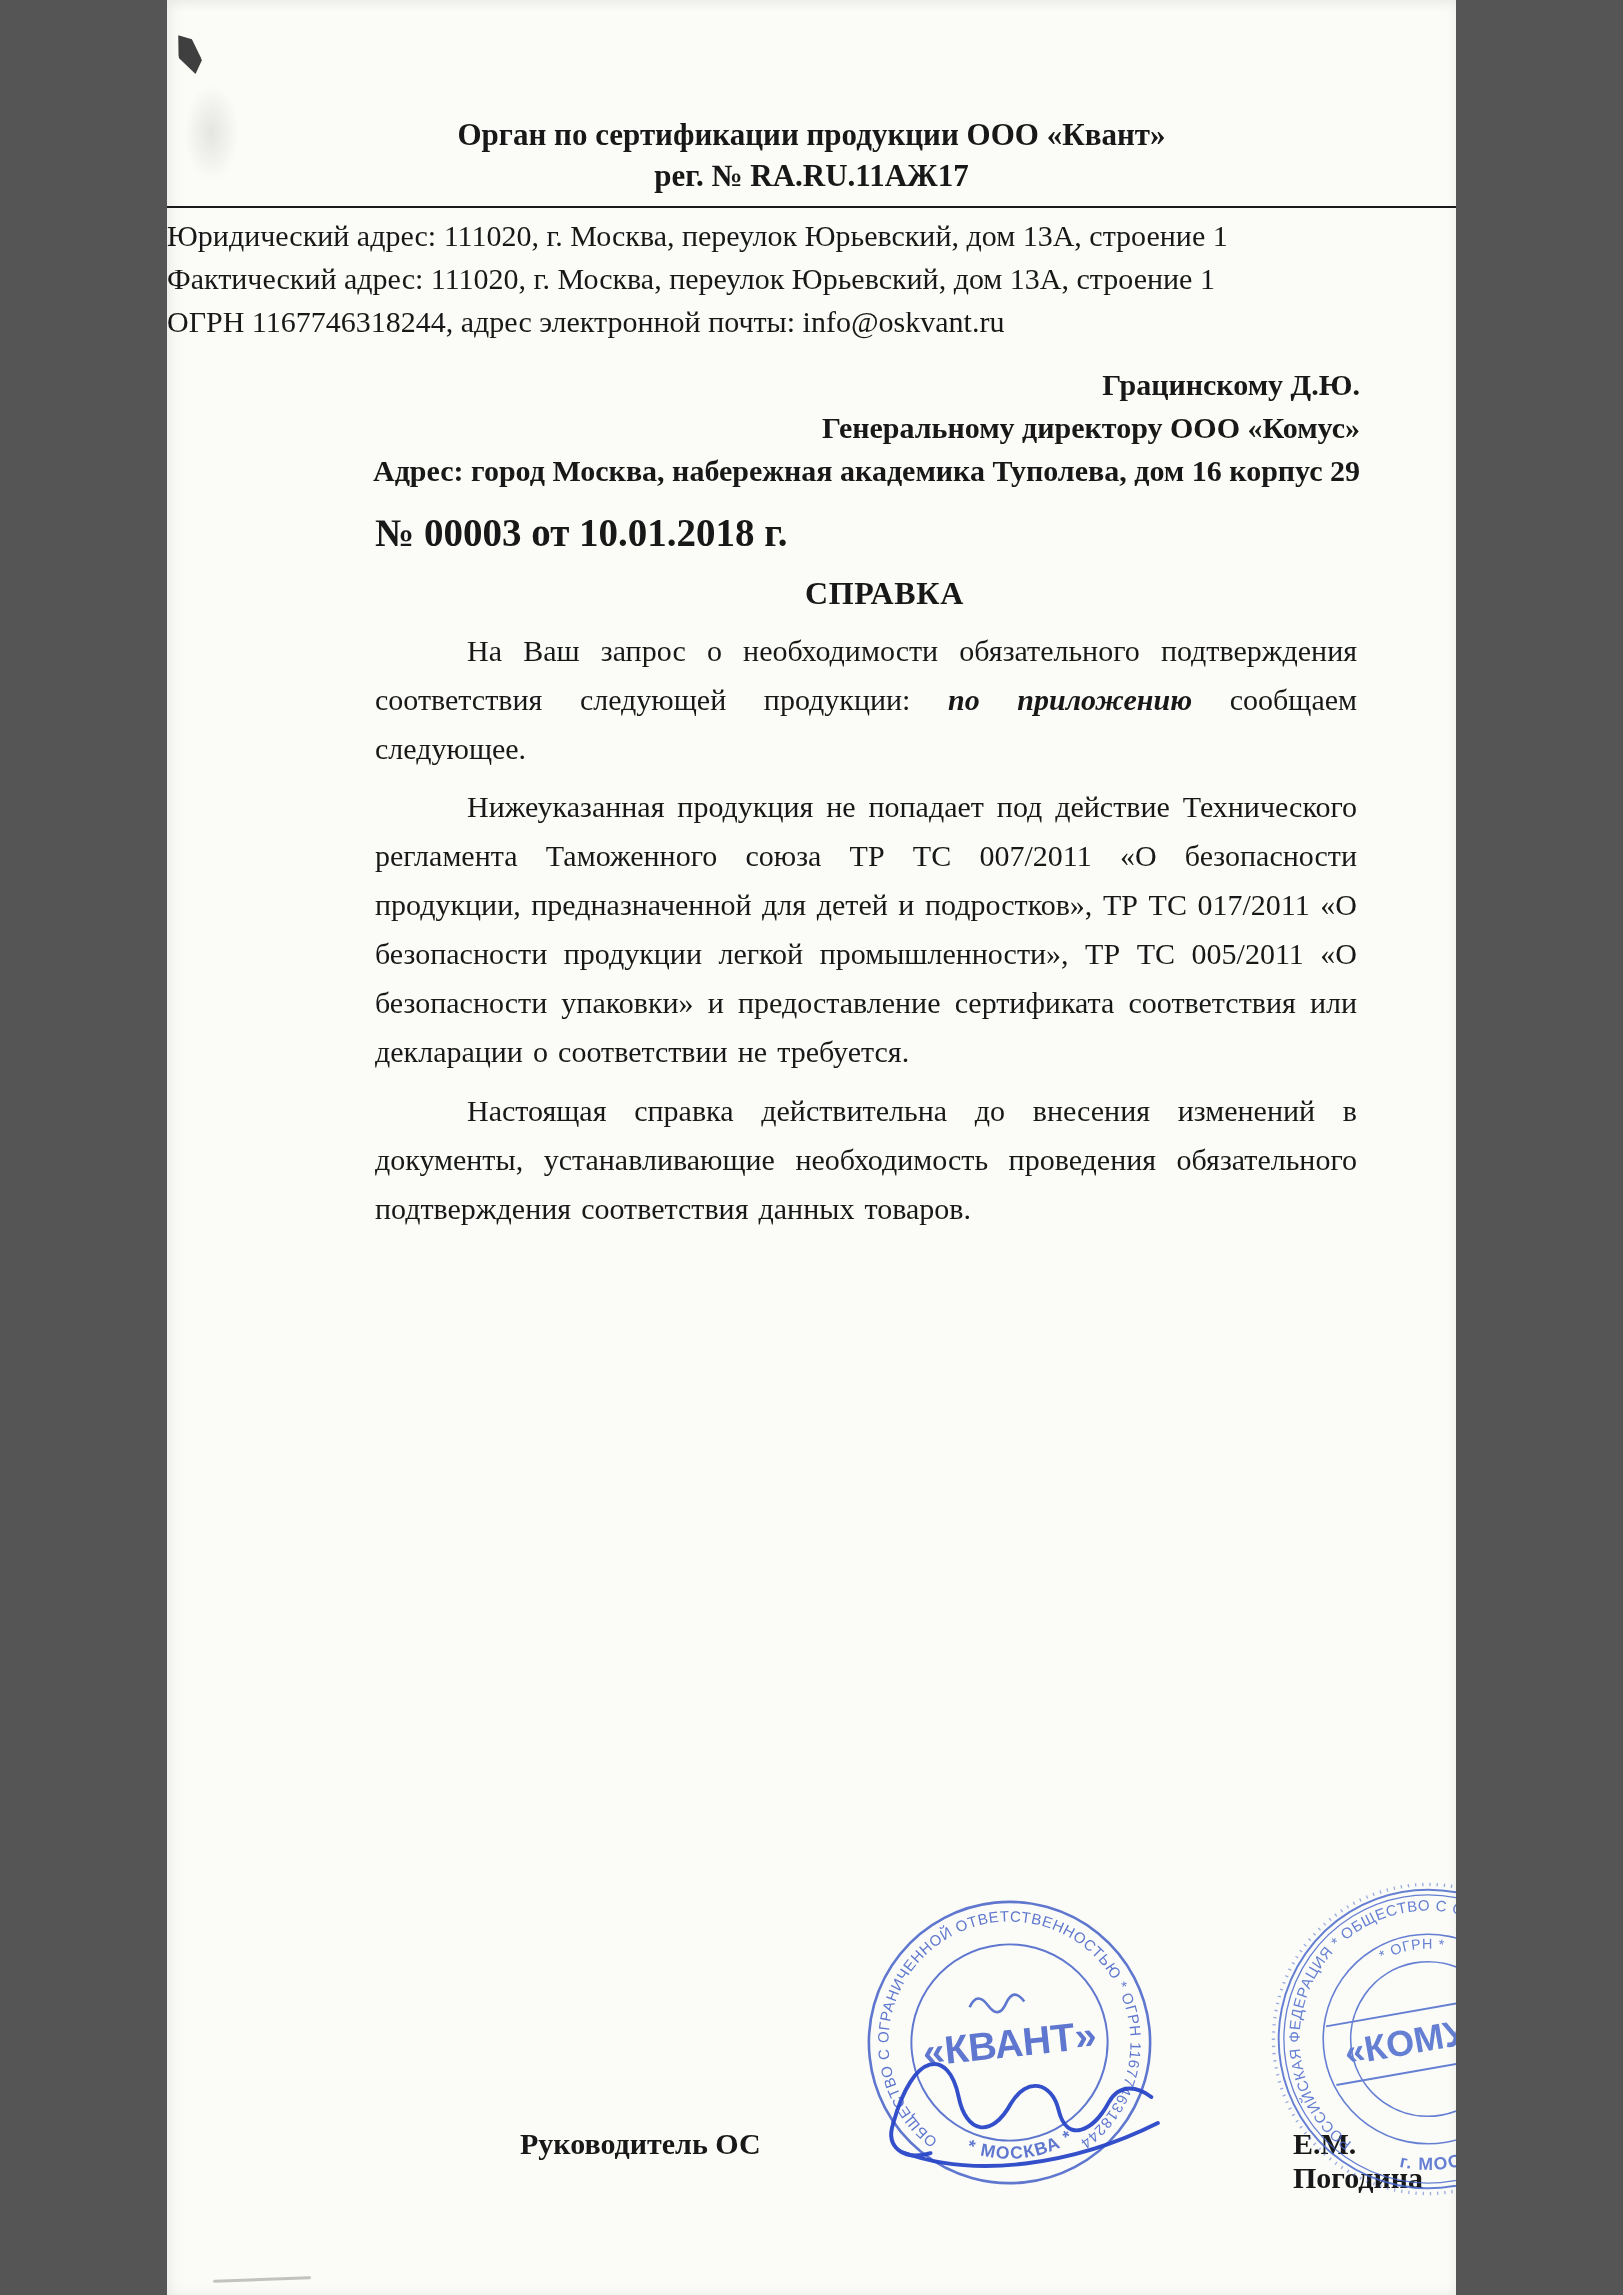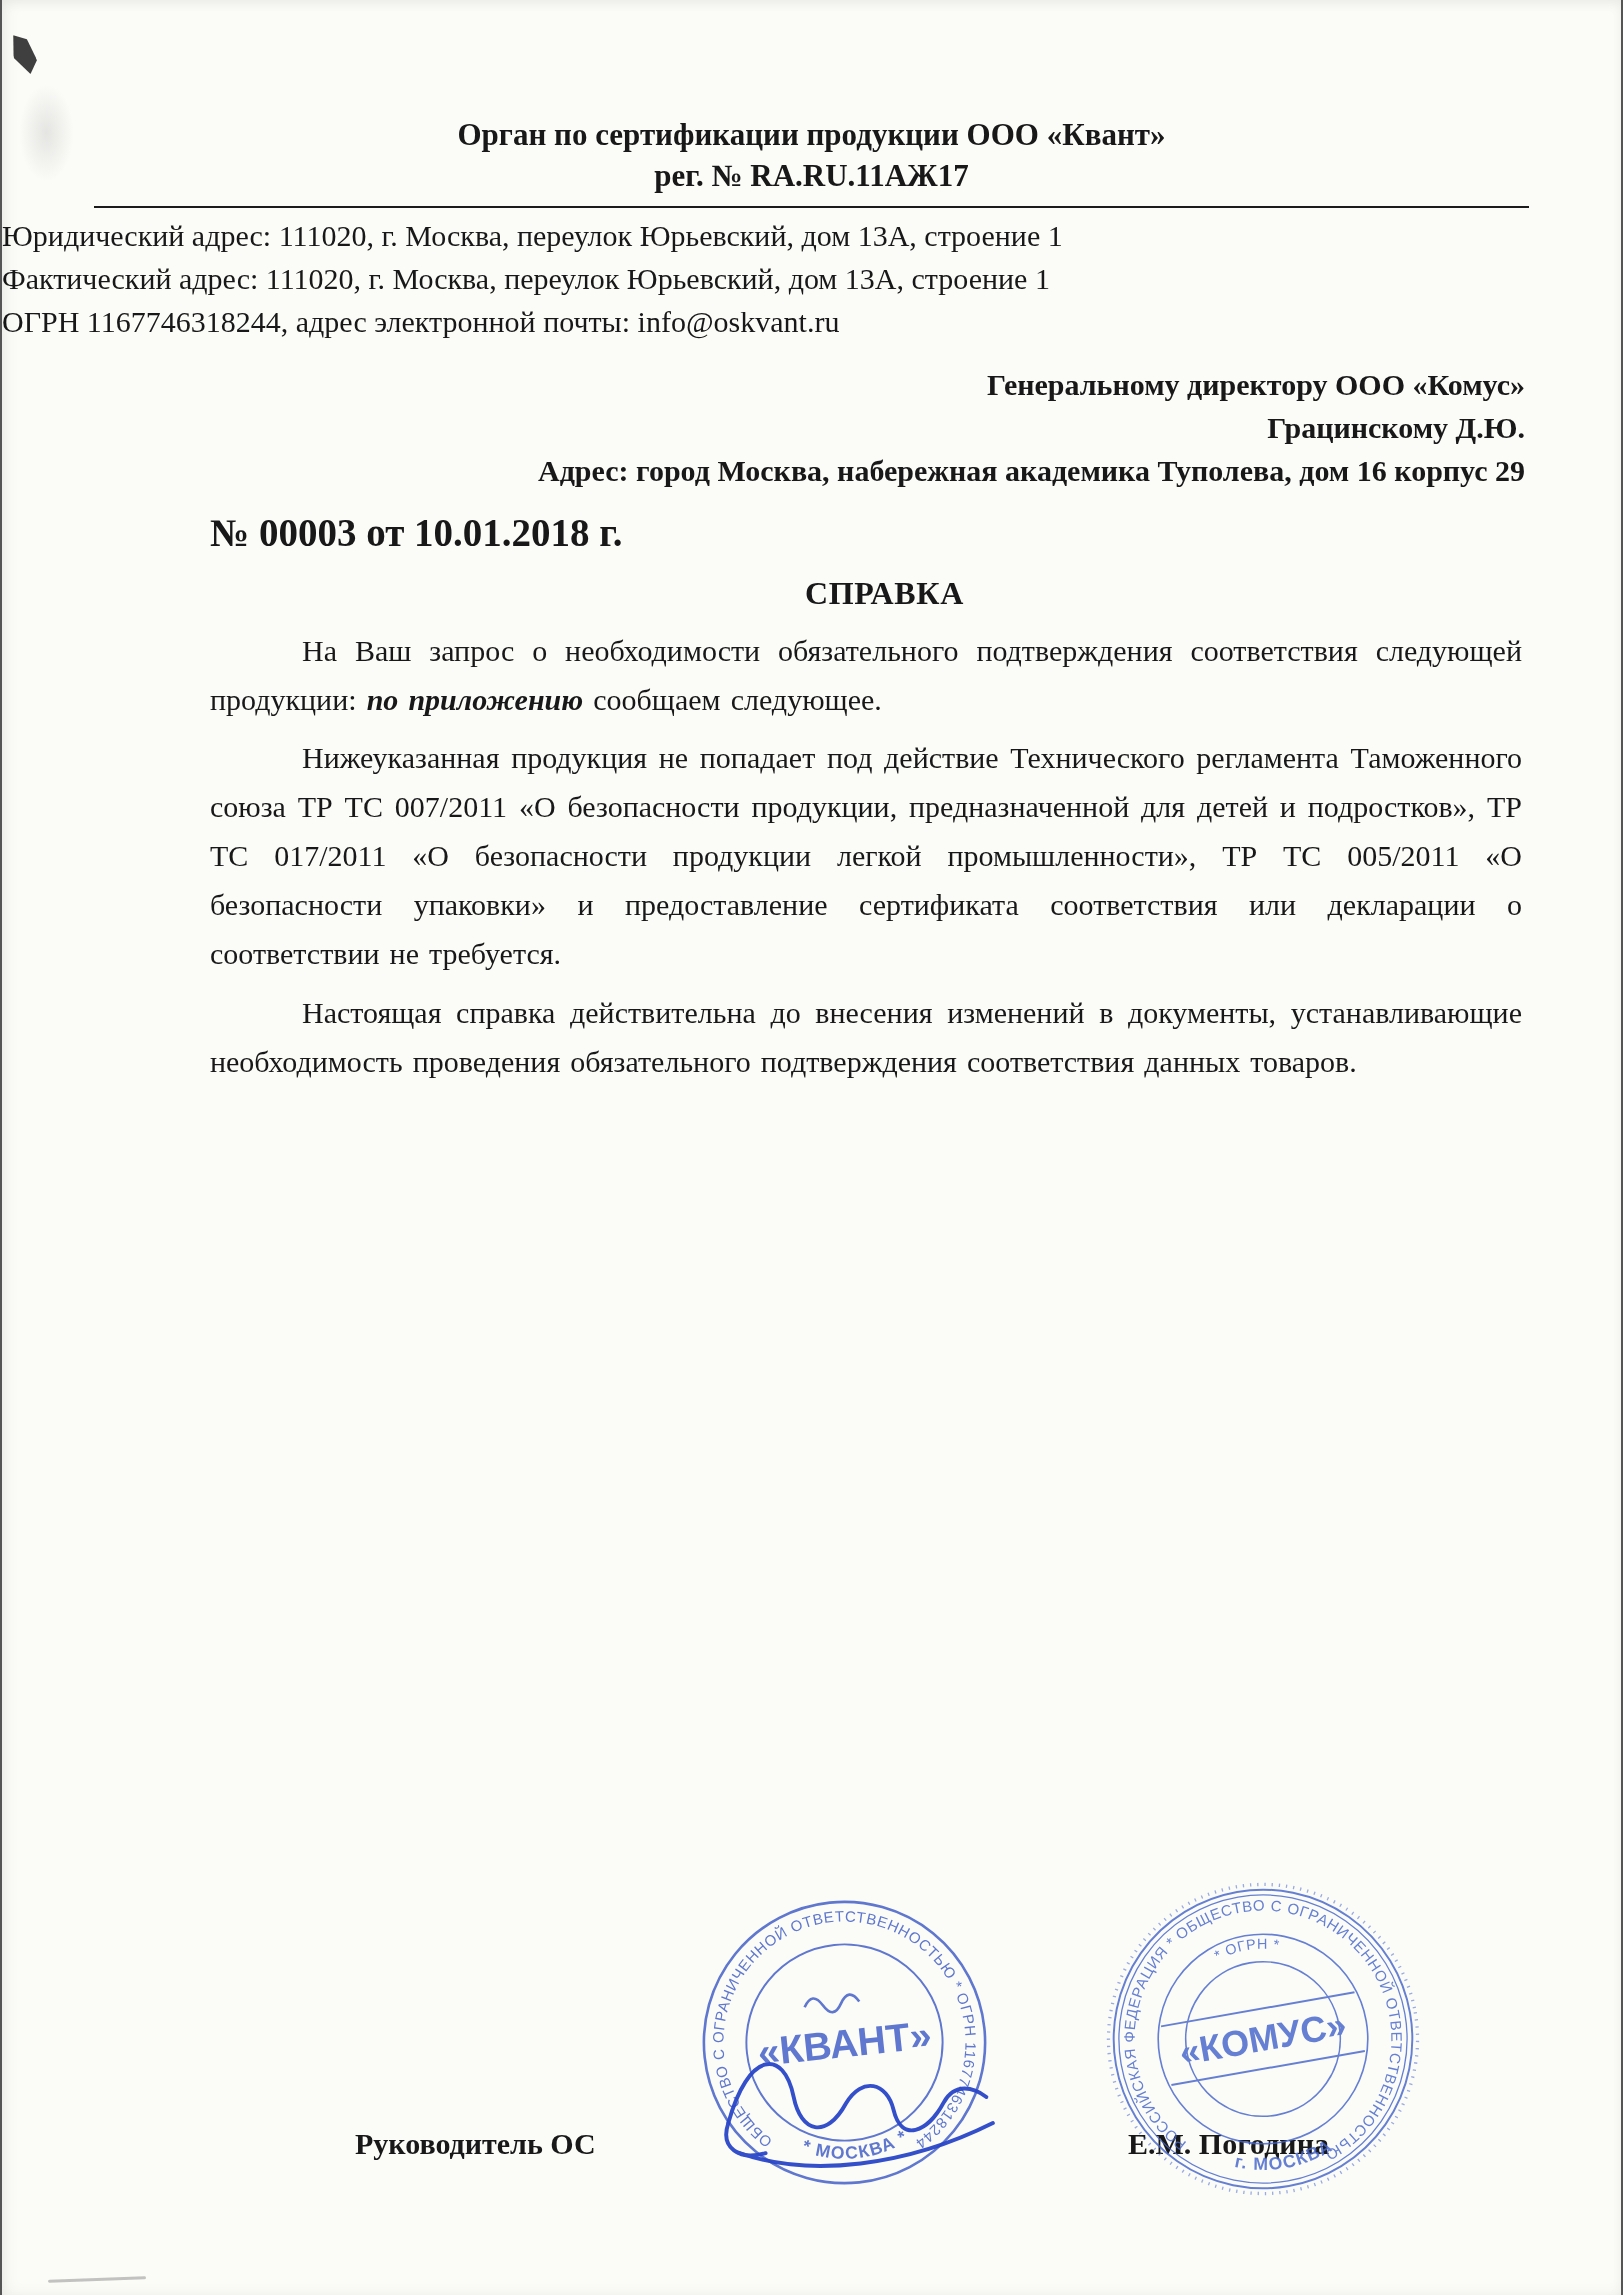--- a/index.html
+++ b/index.html
@@ -1,20 +1,20 @@
 <!DOCTYPE html>
 <html style="font-size:10.5px"><head>
 <meta charset="utf-8">
 <title>Document</title>
 <style>
   * { box-sizing: border-box; }
   html, body { margin: 0; padding: 0; background: #555; }
   .page {
     position: relative;
-    width: 1619px;
+    width: 1289px;
     height: 2295px;
     background: #fbfbf8;
     font-family: "Liberation Serif", serif;
     color: #181818;
     overflow: hidden;
     margin: 0 auto;
   }
   .edge-shadow {
     position: absolute; inset: 0; pointer-events: none; z-index: 6;
     box-shadow: inset 3.9px 0 14.4px rgba(0,0,0,.05), inset 0 3.9px 10.5px rgba(0,0,0,.04);
@@ -76,22 +76,22 @@
 
   <div class="rule"></div>
 
   <div class="addresses">
     <div>Юридический адрес: 111020, г. Москва, переулок Юрьевский, дом 13А, строение 1</div>
     <div>Фактический адрес: 111020, г. Москва, переулок Юрьевский, дом 13А, строение 1</div>
     <div>ОГРН 1167746318244, адрес электронной почты: info@oskvant.ru</div>
   </div>
 
   <div class="recipient">
+    <div>Грацинскому Д.Ю.</div>
     <div>Генеральному директору ООО «Комус»</div>
-    <div>Грацинскому Д.Ю.</div>
     <div>Адрес: город Москва, набережная академика Туполева, дом 16 корпус 29</div>
   </div>
 
   <div class="doc-number">№ 00003 от 10.01.2018 г.</div>
 
   <div class="doc-title">СПРАВКА</div>
 
   <p class="body-p first"><span>На Ваш запрос о необходимости обязательного подтверждения соответствия следующей продукции: </span><span class="bi">по приложению</span><span> сообщаем следующее.</span></p>
 
   <p class="body-p">Нижеуказанная продукция не попадает под действие Технического регламента Таможенного союза ТР ТС 007/2011 «О безопасности продукции, предназначенной для детей и подростков», ТР ТС 017/2011 «О безопасности продукции легкой промышленности», ТР ТС 005/2011 «О безопасности упаковки» и предоставление сертификата соответствия или декларации о соответствии не требуется.</p>

